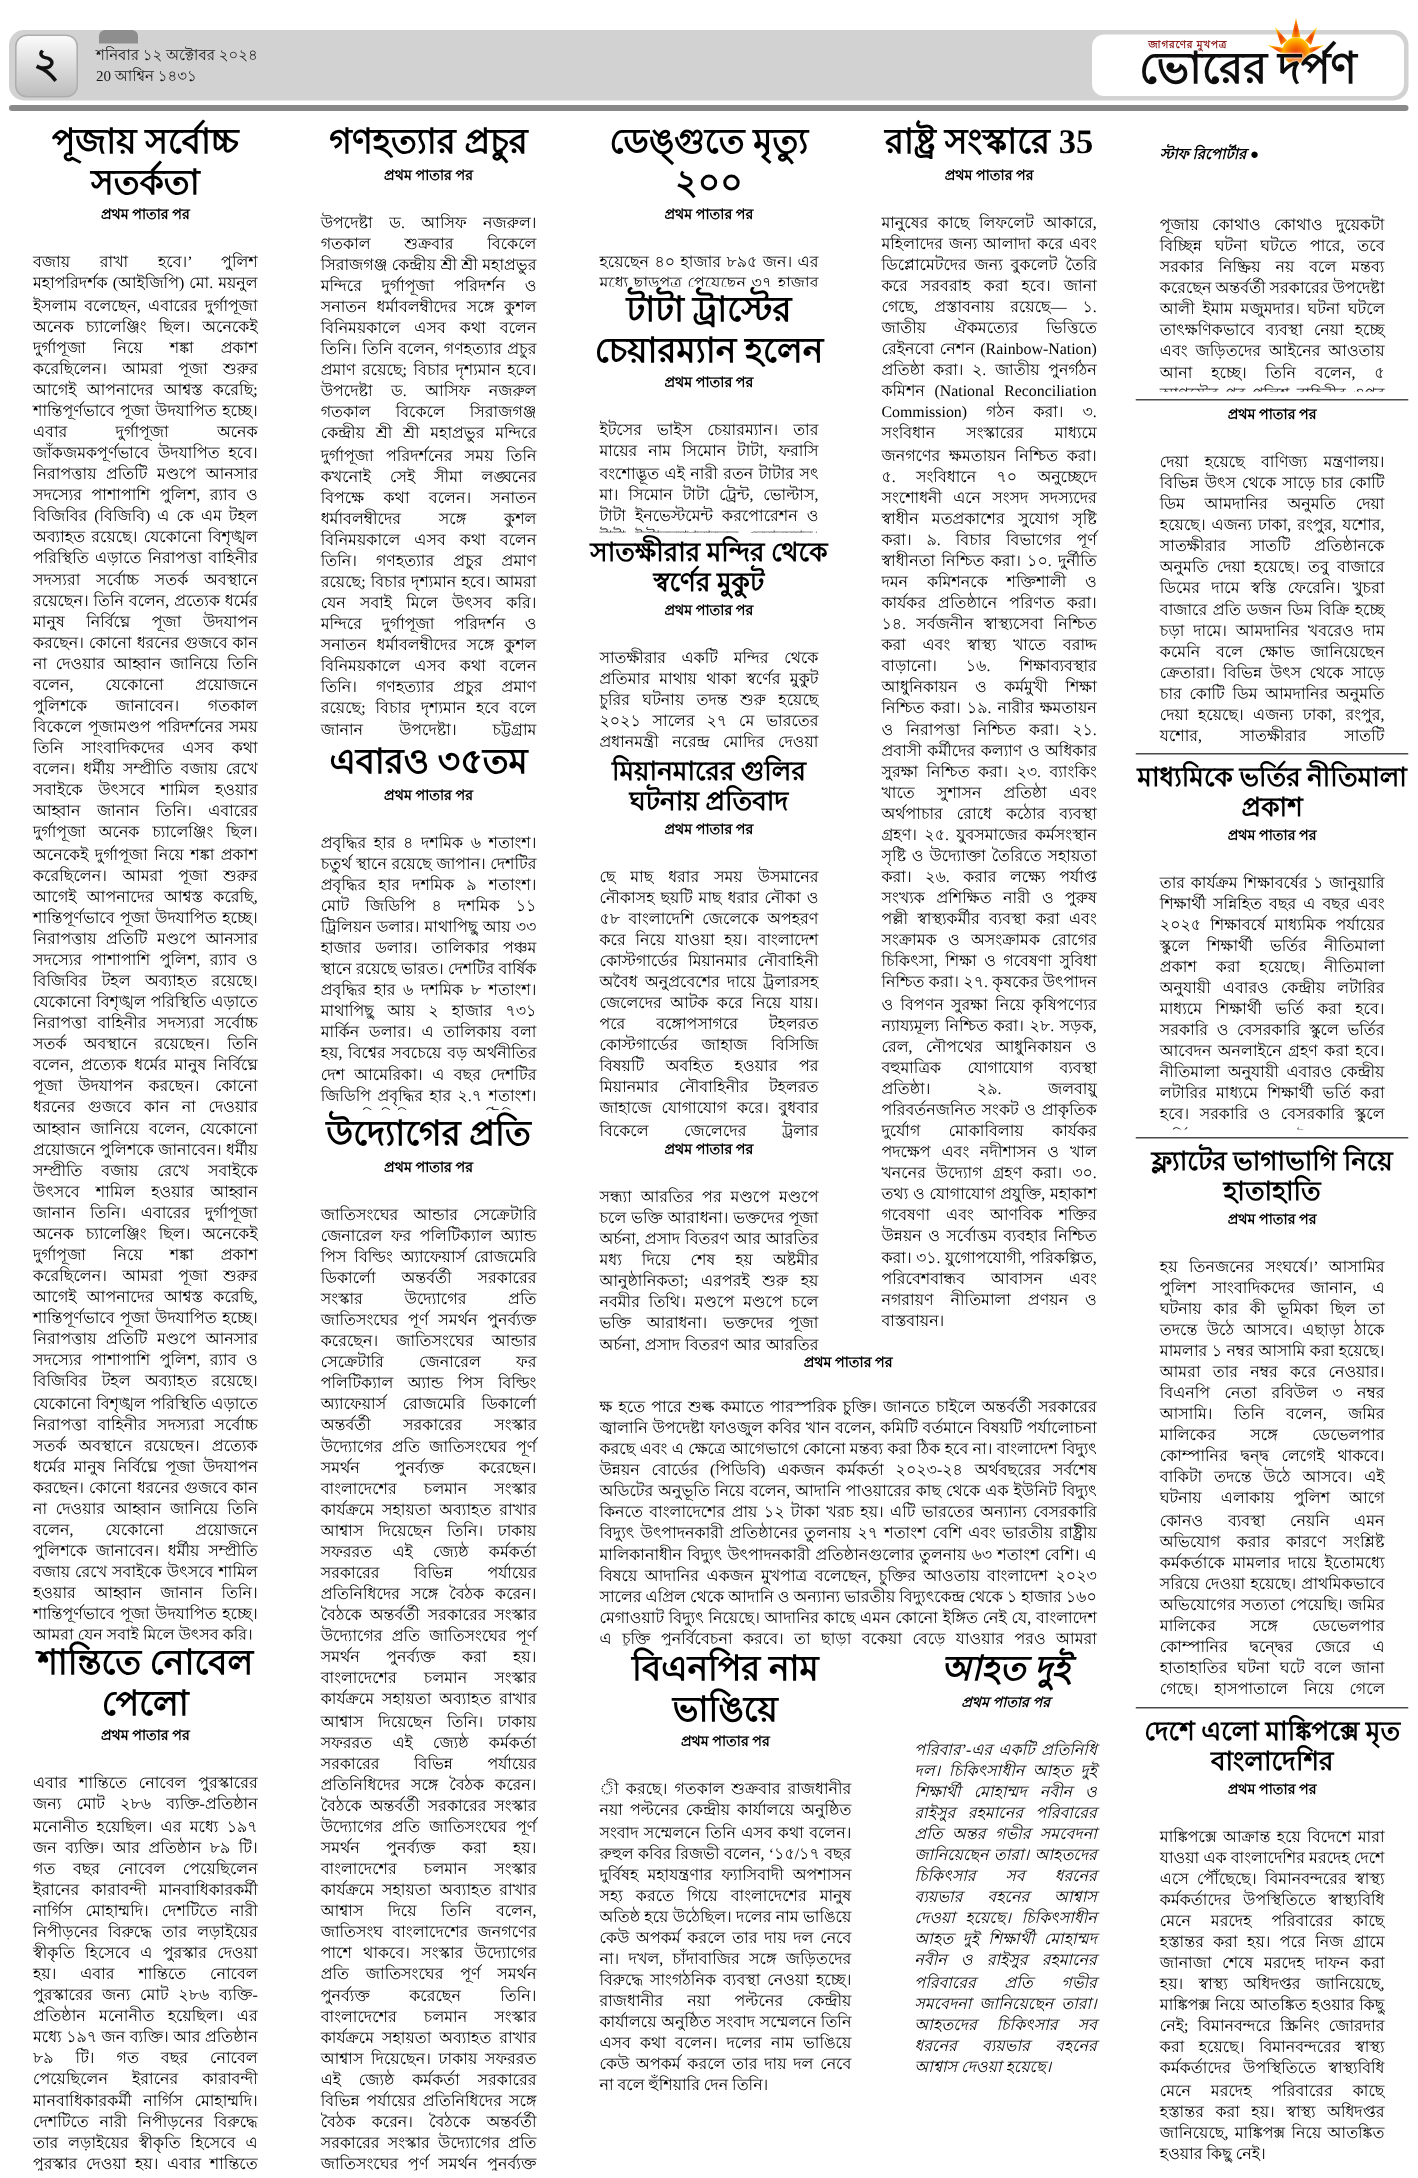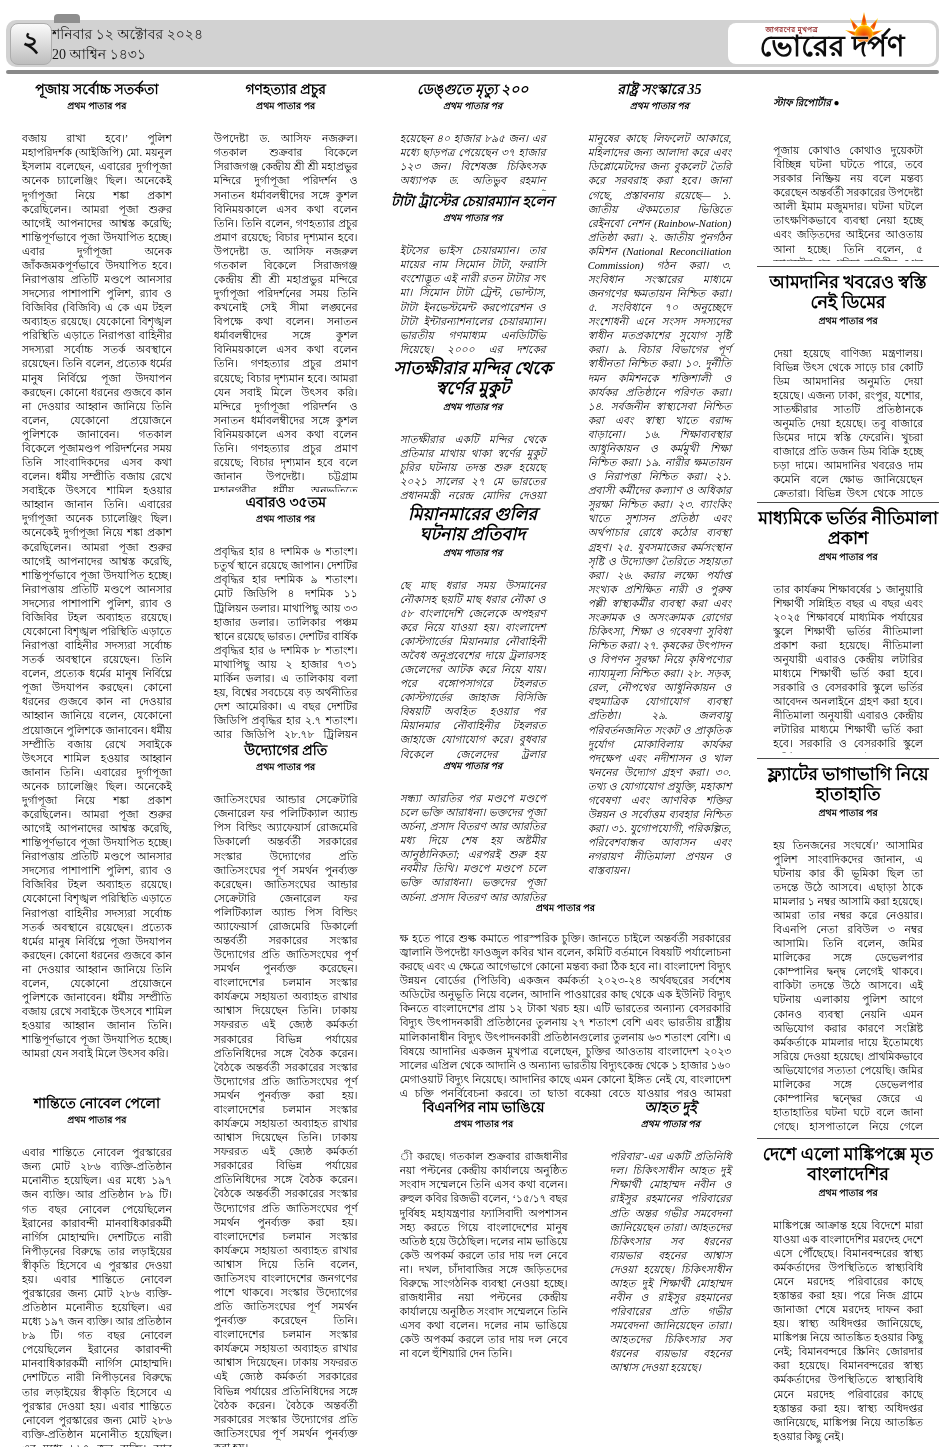--- a/index.html
+++ b/index.html
@@ -10,50 +10,50 @@
   }
   .page{width:933px;margin:0 auto;padding-top:20px;}
 
   
   .hdr-bar{position:relative;height:47px;background:#d2d2d2;border-radius:10px;
            display:flex;align-items:center;}
   .pagenum-box{width:40px;height:40px;margin-left:4px;border-radius:8px;
                background:linear-gradient(#fbfbfb,#bdbdbd);border:1px solid #adadad;
                display:flex;align-items:center;justify-content:center;
                font-size:27px;font-weight:bold;color:#111;}
-  .dateblock{font-size:14px;line-height:1.4;color:#1a1a1a;position:relative;padding-top:2px;}
+  .dateblock{margin-left:12px;font-size:10px;line-height:1.4;color:#1a1a1a;position:relative;padding-top:2px;}
   .date-notch{position:absolute;top:-9px;left:2px;width:26px;height:9px;background:#8e8e8e;
               border-radius:4px 4px 0 0;}
   .mast-panel{position:absolute;right:3px;top:3px;bottom:3px;width:208px;background:#fff;
               border-radius:8px;display:flex;align-items:center;justify-content:center;overflow:visible;}
   .mast{position:relative;padding-top:6px;}
   .mast-tagline{position:absolute;top:-2px;left:6px;font-size:7px;font-weight:bold;color:#8b1a1a;letter-spacing:.5px;}
   .mast-title{font-size:29px;font-weight:bold;color:#0d0d0d;line-height:1;position:relative;z-index:2;
               text-shadow:0 0 2px #fff,0 0 2px #fff;}
   .sun{position:absolute;top:-14px;left:84px;z-index:1;}
   .hdr-rule{height:4px;background:#898989;border-radius:2px;margin-top:3px;}
 
   
   .content{display:flex;gap:10px;margin-top:5px;height:1368px;overflow:hidden;}
   .col{overflow:hidden;display:flex;flex-direction:column;}
   .col1{width:183px;}
   .col2{width:177px;}
   .mid{width:366px;display:flex;flex-direction:column;overflow:hidden;}
-  .mid-top{display:flex;gap:10px;height:822px;overflow:hidden;font-style:italic;}
+  .mid-top{display:flex;gap:10px;height:822px;overflow:hidden;}
   .sub3{width:178px;display:flex;flex-direction:column;overflow:hidden;}
   .sub4{flex:1;display:flex;flex-direction:column;overflow:hidden;}
   .mid-slab{height:196px;overflow:hidden;}
   .mid-bottom{flex:1;display:flex;gap:10px;overflow:hidden;}
   .mb-left{width:55%;overflow:hidden;}
   .mb-right{flex:1;overflow:hidden;font-style:italic;}
   .col5{width:183px;}
 
   .story{overflow:hidden;display:flex;flex-direction:column;flex-shrink:0;}
   .story.grow{flex:1 1 auto;}
-  .headline{font-size:14px;font-weight:bold;text-align:center;margin:3px 0 1px;line-height:1.16;}
+  .headline{font-size:23px;font-weight:bold;text-align:center;margin:3px 0 1px;line-height:1.16;}
   .headline.sm{font-size:17.5px;}
   .byline{font-size:9.5px;font-weight:bold;text-align:center;margin:0 0 2px;}
   .byline-left{font-size:10px;font-weight:bold;font-style:italic;text-align:left;margin:16px;}
   .body-text{font-size:10.6px;line-height:1.33;text-align:justify;margin:16px;
              word-break:break-word;hyphens:auto;}
   .sep{border-top:1px solid #4a4a4a;margin:5px 0 2px;}
 </style>
 </head>
 <body>
 
@@ -185,21 +185,20 @@
       </div>
     </div>
 
     <div class="col col5">
       <div class="story" style="height:182px">
         <div class="byline-left">স্টাফ রিপোর্টার ●</div>
         <p class="body-text">পূজায় কোথাও কোথাও দুয়েকটা বিচ্ছিন্ন ঘটনা ঘটতে পারে, তবে সরকার নিষ্ক্রিয় নয় বলে মন্তব্য করেছেন অন্তর্বর্তী সরকারের উপদেষ্টা আলী ইমাম মজুমদার। ঘটনা ঘটলে তাৎক্ষণিকভাবে ব্যবস্থা নেয়া হচ্ছে এবং জড়িতদের আইনের আওতায় আনা হচ্ছে। তিনি বলেন, ৫ আগস্টের পর পুলিশ বাহিনীর ওপর বিরাট ধকল গেছে। আপনারা এটা বুঝবেন, তাদের সমস্যা দ্রুত কাটিয়ে ওঠা সম্ভব হবে।</p>
       </div>
       <div class="sep"></div>
       <div class="story" style="height:228px">
-        <h2 class="headline sm">আমদানির খবরেও স্বস্তি নেই ডিমের</h2>
         <div class="byline">প্রথম পাতার পর</div>
         <p class="body-text">দেয়া হয়েছে বাণিজ্য মন্ত্রণালয়। বিভিন্ন উৎস থেকে সাড়ে চার কোটি ডিম আমদানির অনুমতি দেয়া হয়েছে। এজন্য ঢাকা, রংপুর, যশোর, সাতক্ষীরার সাতটি প্রতিষ্ঠানকে অনুমতি দেয়া হয়েছে। তবু বাজারে ডিমের দামে স্বস্তি ফেরেনি। খুচরা বাজারে প্রতি ডজন ডিম বিক্রি হচ্ছে চড়া দামে। আমদানির খবরেও দাম কমেনি বলে ক্ষোভ জানিয়েছেন ক্রেতারা। বিভিন্ন উৎস থেকে সাড়ে চার কোটি ডিম আমদানির অনুমতি দেয়া হয়েছে। এজন্য ঢাকা, রংপুর, যশোর, সাতক্ষীরার সাতটি প্রতিষ্ঠানকে অনুমতি দেয়া হয়েছে। তবু বাজারে ডিমের দামে স্বস্তি ফেরেনি বলে জানান ব্যবসায়ীরা।</p>
       </div>
       <div class="sep"></div>
       <div class="story" style="height:248px">
         <h2 class="headline sm">মাধ্যমিকে ভর্তির নীতিমালা প্রকাশ</h2>
         <div class="byline">প্রথম পাতার পর</div>
         <p class="body-text">তার কার্যক্রম শিক্ষাবর্ষের ১ জানুয়ারি শিক্ষার্থী সন্নিহিত বছর এ বছর এবং ২০২৫ শিক্ষাবর্ষে মাধ্যমিক পর্যায়ের স্কুলে শিক্ষার্থী ভর্তির নীতিমালা প্রকাশ করা হয়েছে। নীতিমালা অনুযায়ী এবারও কেন্দ্রীয় লটারির মাধ্যমে শিক্ষার্থী ভর্তি করা হবে। সরকারি ও বেসরকারি স্কুলে ভর্তির আবেদন অনলাইনে গ্রহণ করা হবে। নীতিমালা অনুযায়ী এবারও কেন্দ্রীয় লটারির মাধ্যমে শিক্ষার্থী ভর্তি করা হবে। সরকারি ও বেসরকারি স্কুলে ভর্তির আবেদন অনলাইনে গ্রহণ করা হবে। শিক্ষার্থী ভর্তির এ নীতিমালা মাধ্যমিক ও উচ্চ শিক্ষা অধিদপ্তরের ওয়েবসাইটে প্রকাশ করা হয়েছে। কোনো শিক্ষার্থীর ভর্তিতে অতিরিক্ত ফি আদায় করা যাবে না বলে নীতিমালায় উল্লেখ করা হয়েছে।</p>
       </div>
       <div class="sep"></div>

